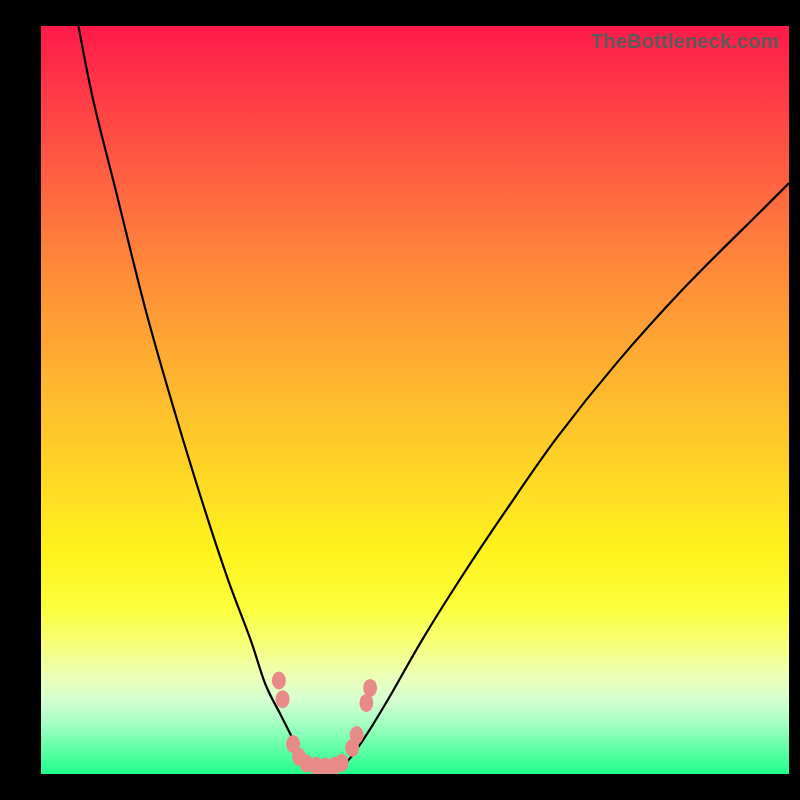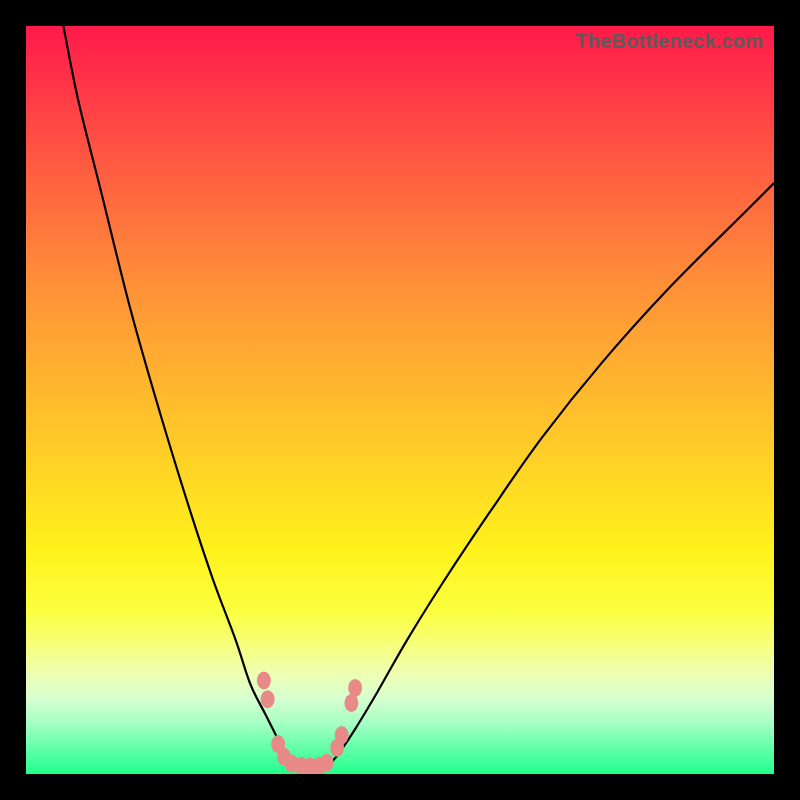--- a/index.html
+++ b/index.html
@@ -12,21 +12,21 @@
     font-family: Arial, Helvetica, sans-serif;
   }
   .frame {
     position: absolute;
     left: 0; top: 0;
     width: 800px; height: 800px;
     background: #000;
   }
   .plot {
     position: absolute;
-    left: 26px;
+    left: 41px;
     top: 26px;
     width: 748px;
     height: 748px;
     background: linear-gradient(to bottom,
       #ff1a4a 0%,
       #ff2f48 6%,
       #ff4b44 14%,
       #ff6a3f 23%,
       #ff8b39 33%,
       #ffae31 45%,

